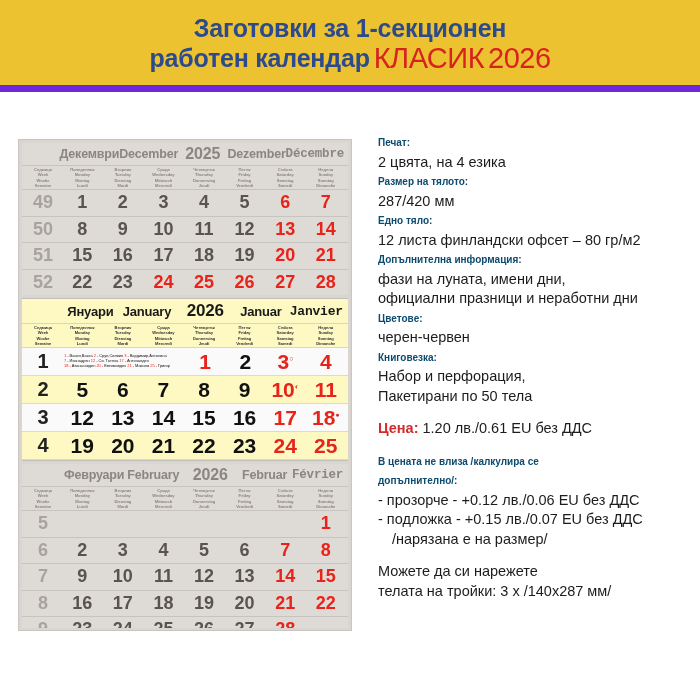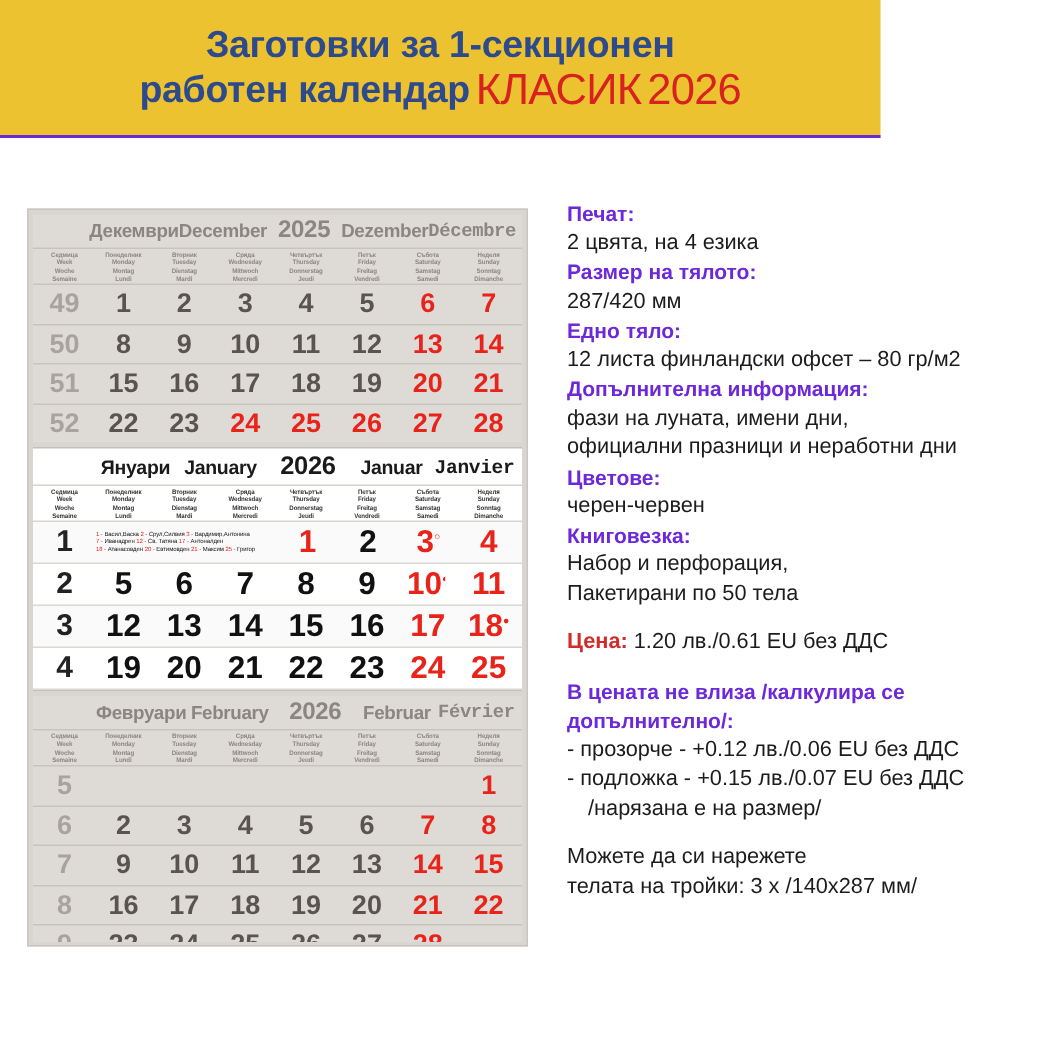--- a/index.html
+++ b/index.html
@@ -6,23 +6,23 @@
   body{
     width:700px;height:700px;
     background:#ffffff;
     font-family:"Liberation Sans", sans-serif;
     overflow:hidden;
     position:relative;
   }
 
   
   .banner{
-    position:absolute;left:0;top:0;width:587px;height:92px;
+    position:absolute;left:0;top:0;width:700px;height:92px;
     background:#ecc231;
-    border-bottom:2px solid #6d28d9;
+    border-bottom:7px solid #6d28d9;
     display:flex;flex-direction:column;
     align-items:center;justify-content:center;
     box-sizing:border-box;
   }
   .banner-line{
     font-weight:bold;
     font-size:25px;
     line-height:30px;
     color:#2c4a8c;
     white-space:nowrap;
@@ -44,21 +44,21 @@
     box-sizing:border-box;
     padding:3px;
   }
   .block{
     background:#dedad6;
     box-sizing:border-box;
     overflow:hidden;
   }
   .block.top{ height:152px; }
   .block.mid{
-    background:#ffffff;
+    background:#fef9c3;
     height:163px;
     margin-top:3px;
     border-top:1px solid #c3bfba;
     border-bottom:1px solid #c3bfba;
   }
   .block.bot{ height:164px; margin-top:3px; }
 
   
   .mtitle{
     display:flex;align-items:center;
@@ -135,21 +135,21 @@
   
   .moon{
     font-size:7px;vertical-align:super;color:#e8231a;font-weight:bold;
   }
 
   
   .spec{
     position:absolute;left:378px;top:133px;width:310px;
   }
   .s-head{
-    color:#6d28d9;font-weight:bold;font-size:14px;
+    color:#0c4a6e;font-weight:bold;font-size:10px;
     line-height:19.5px;white-space:nowrap;
   }
   .s-body{
     color:#1c1c1c;font-size:14.5px;line-height:19.5px;
     white-space:nowrap;
   }
   .s-gap{ height:13px; }
   .price-line{
     font-size:14.5px;line-height:19.5px;color:#1c1c1c;white-space:nowrap;
   }

